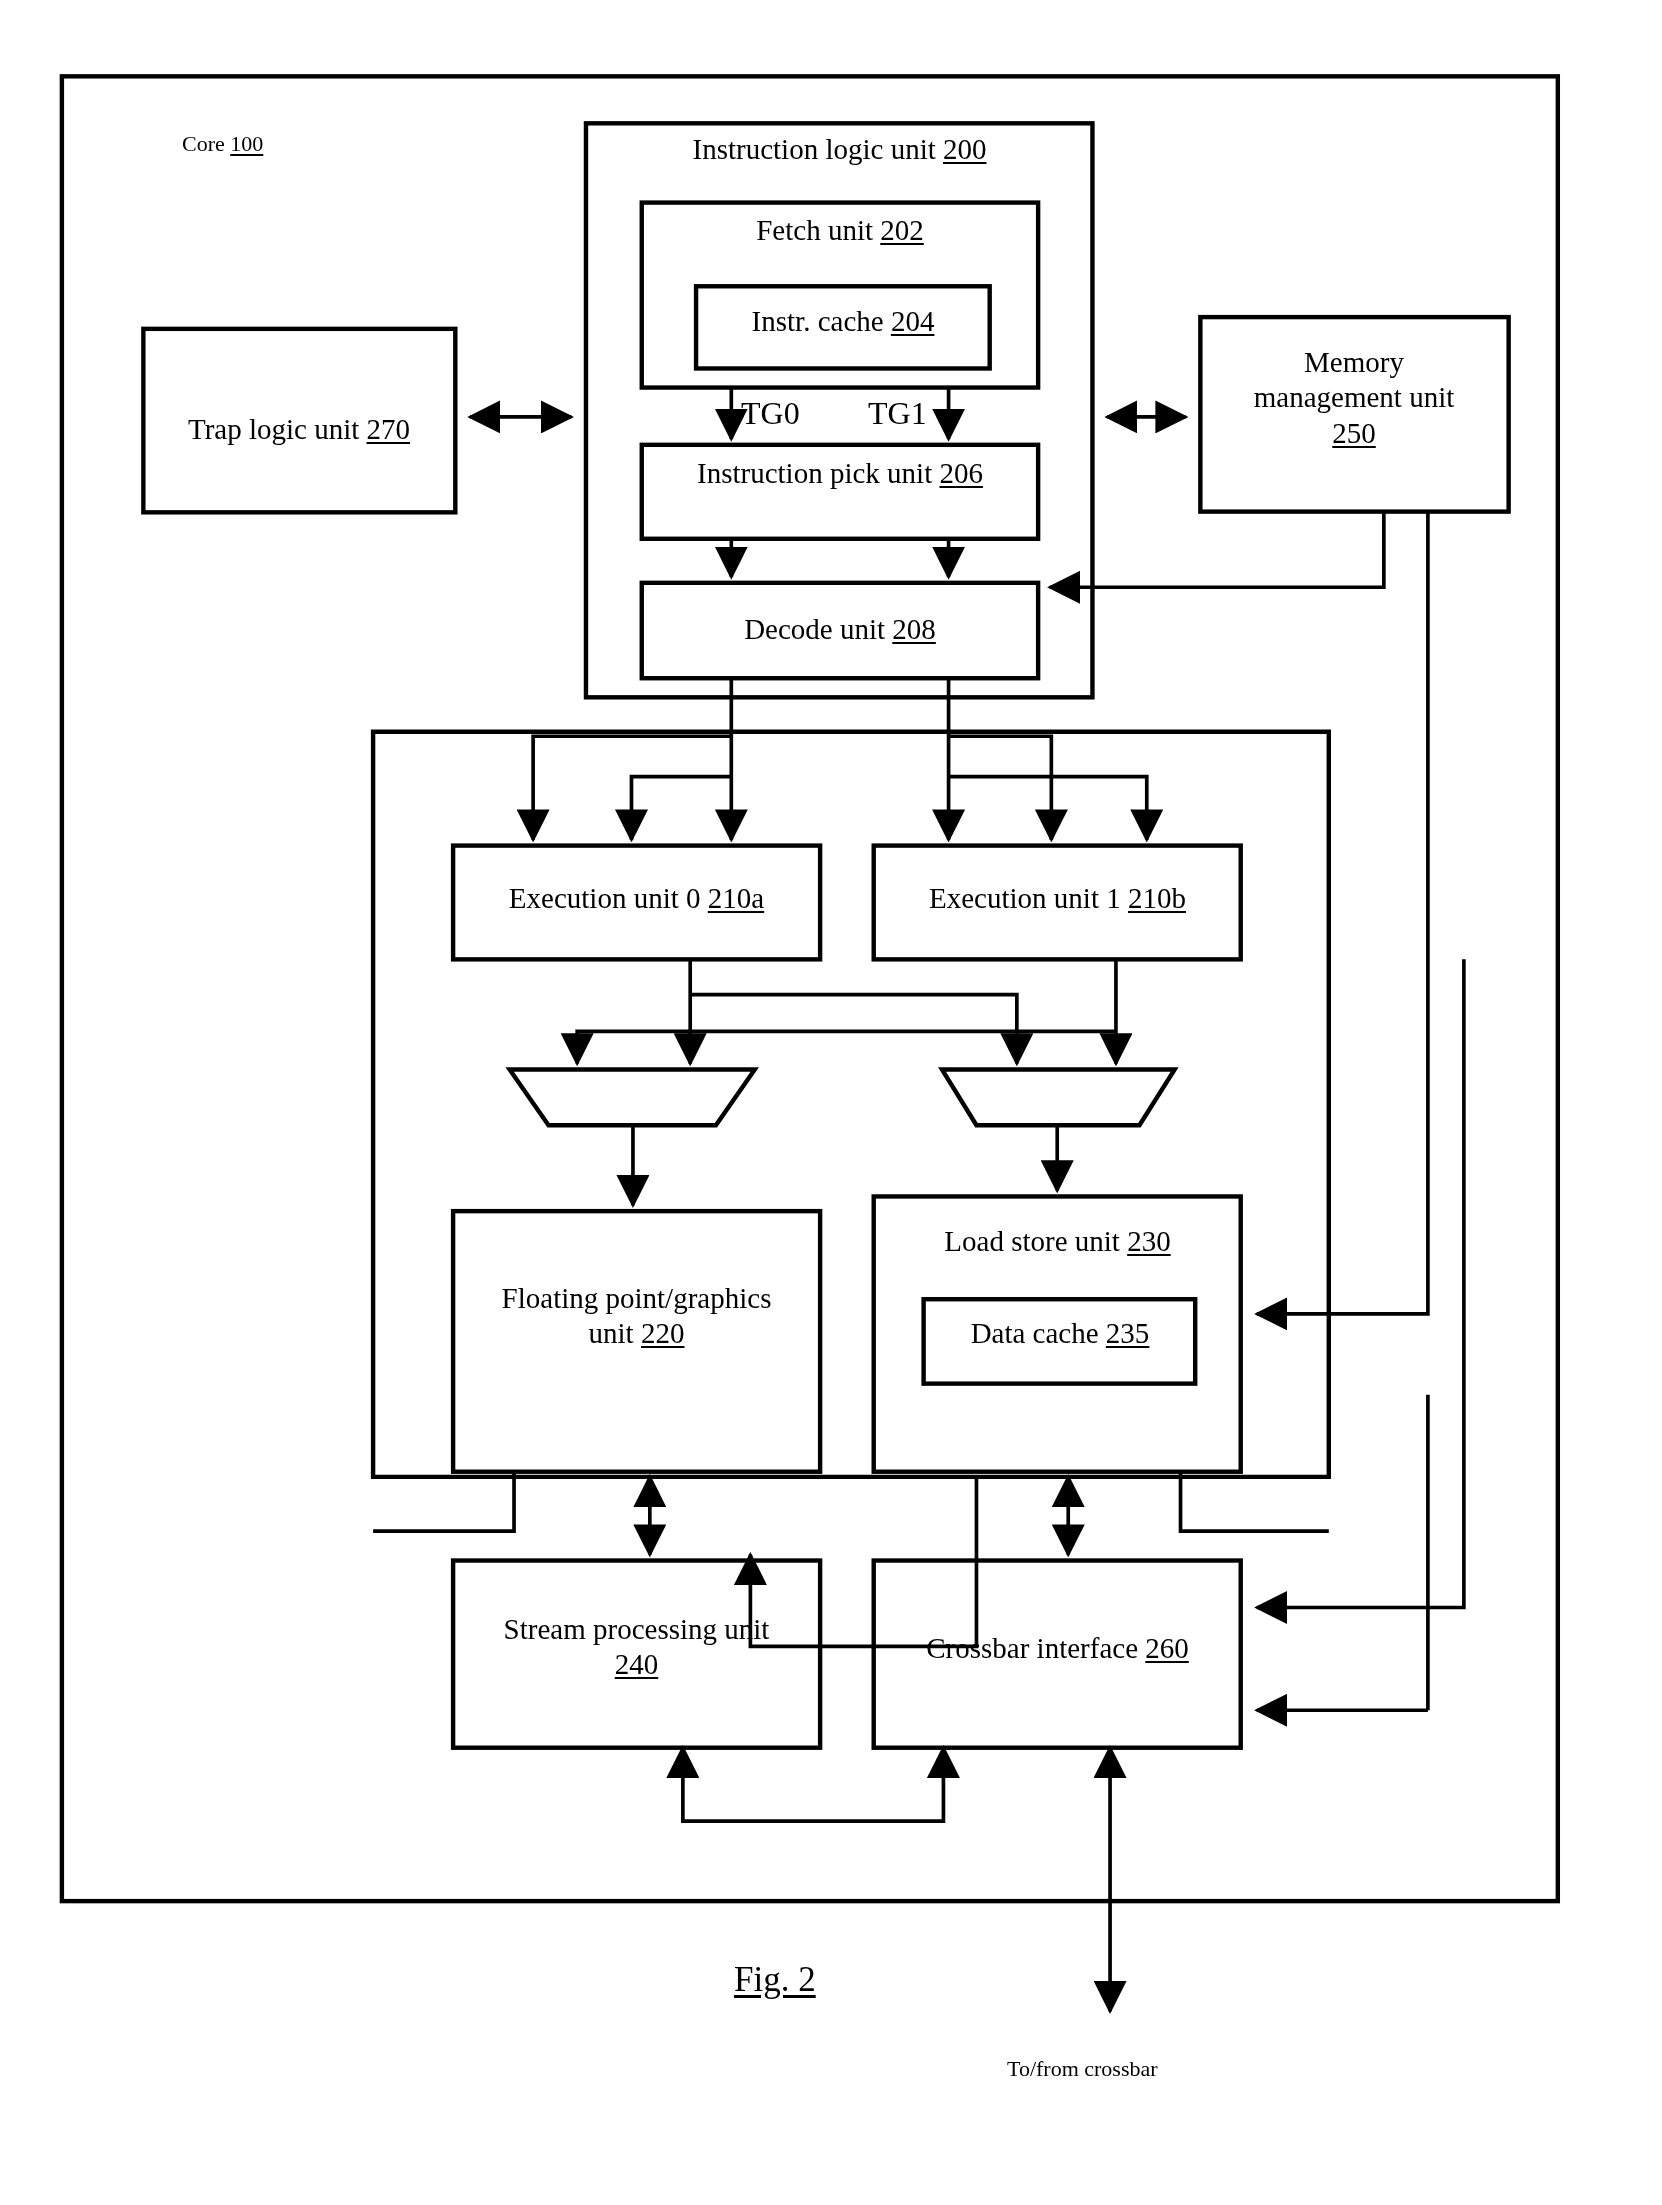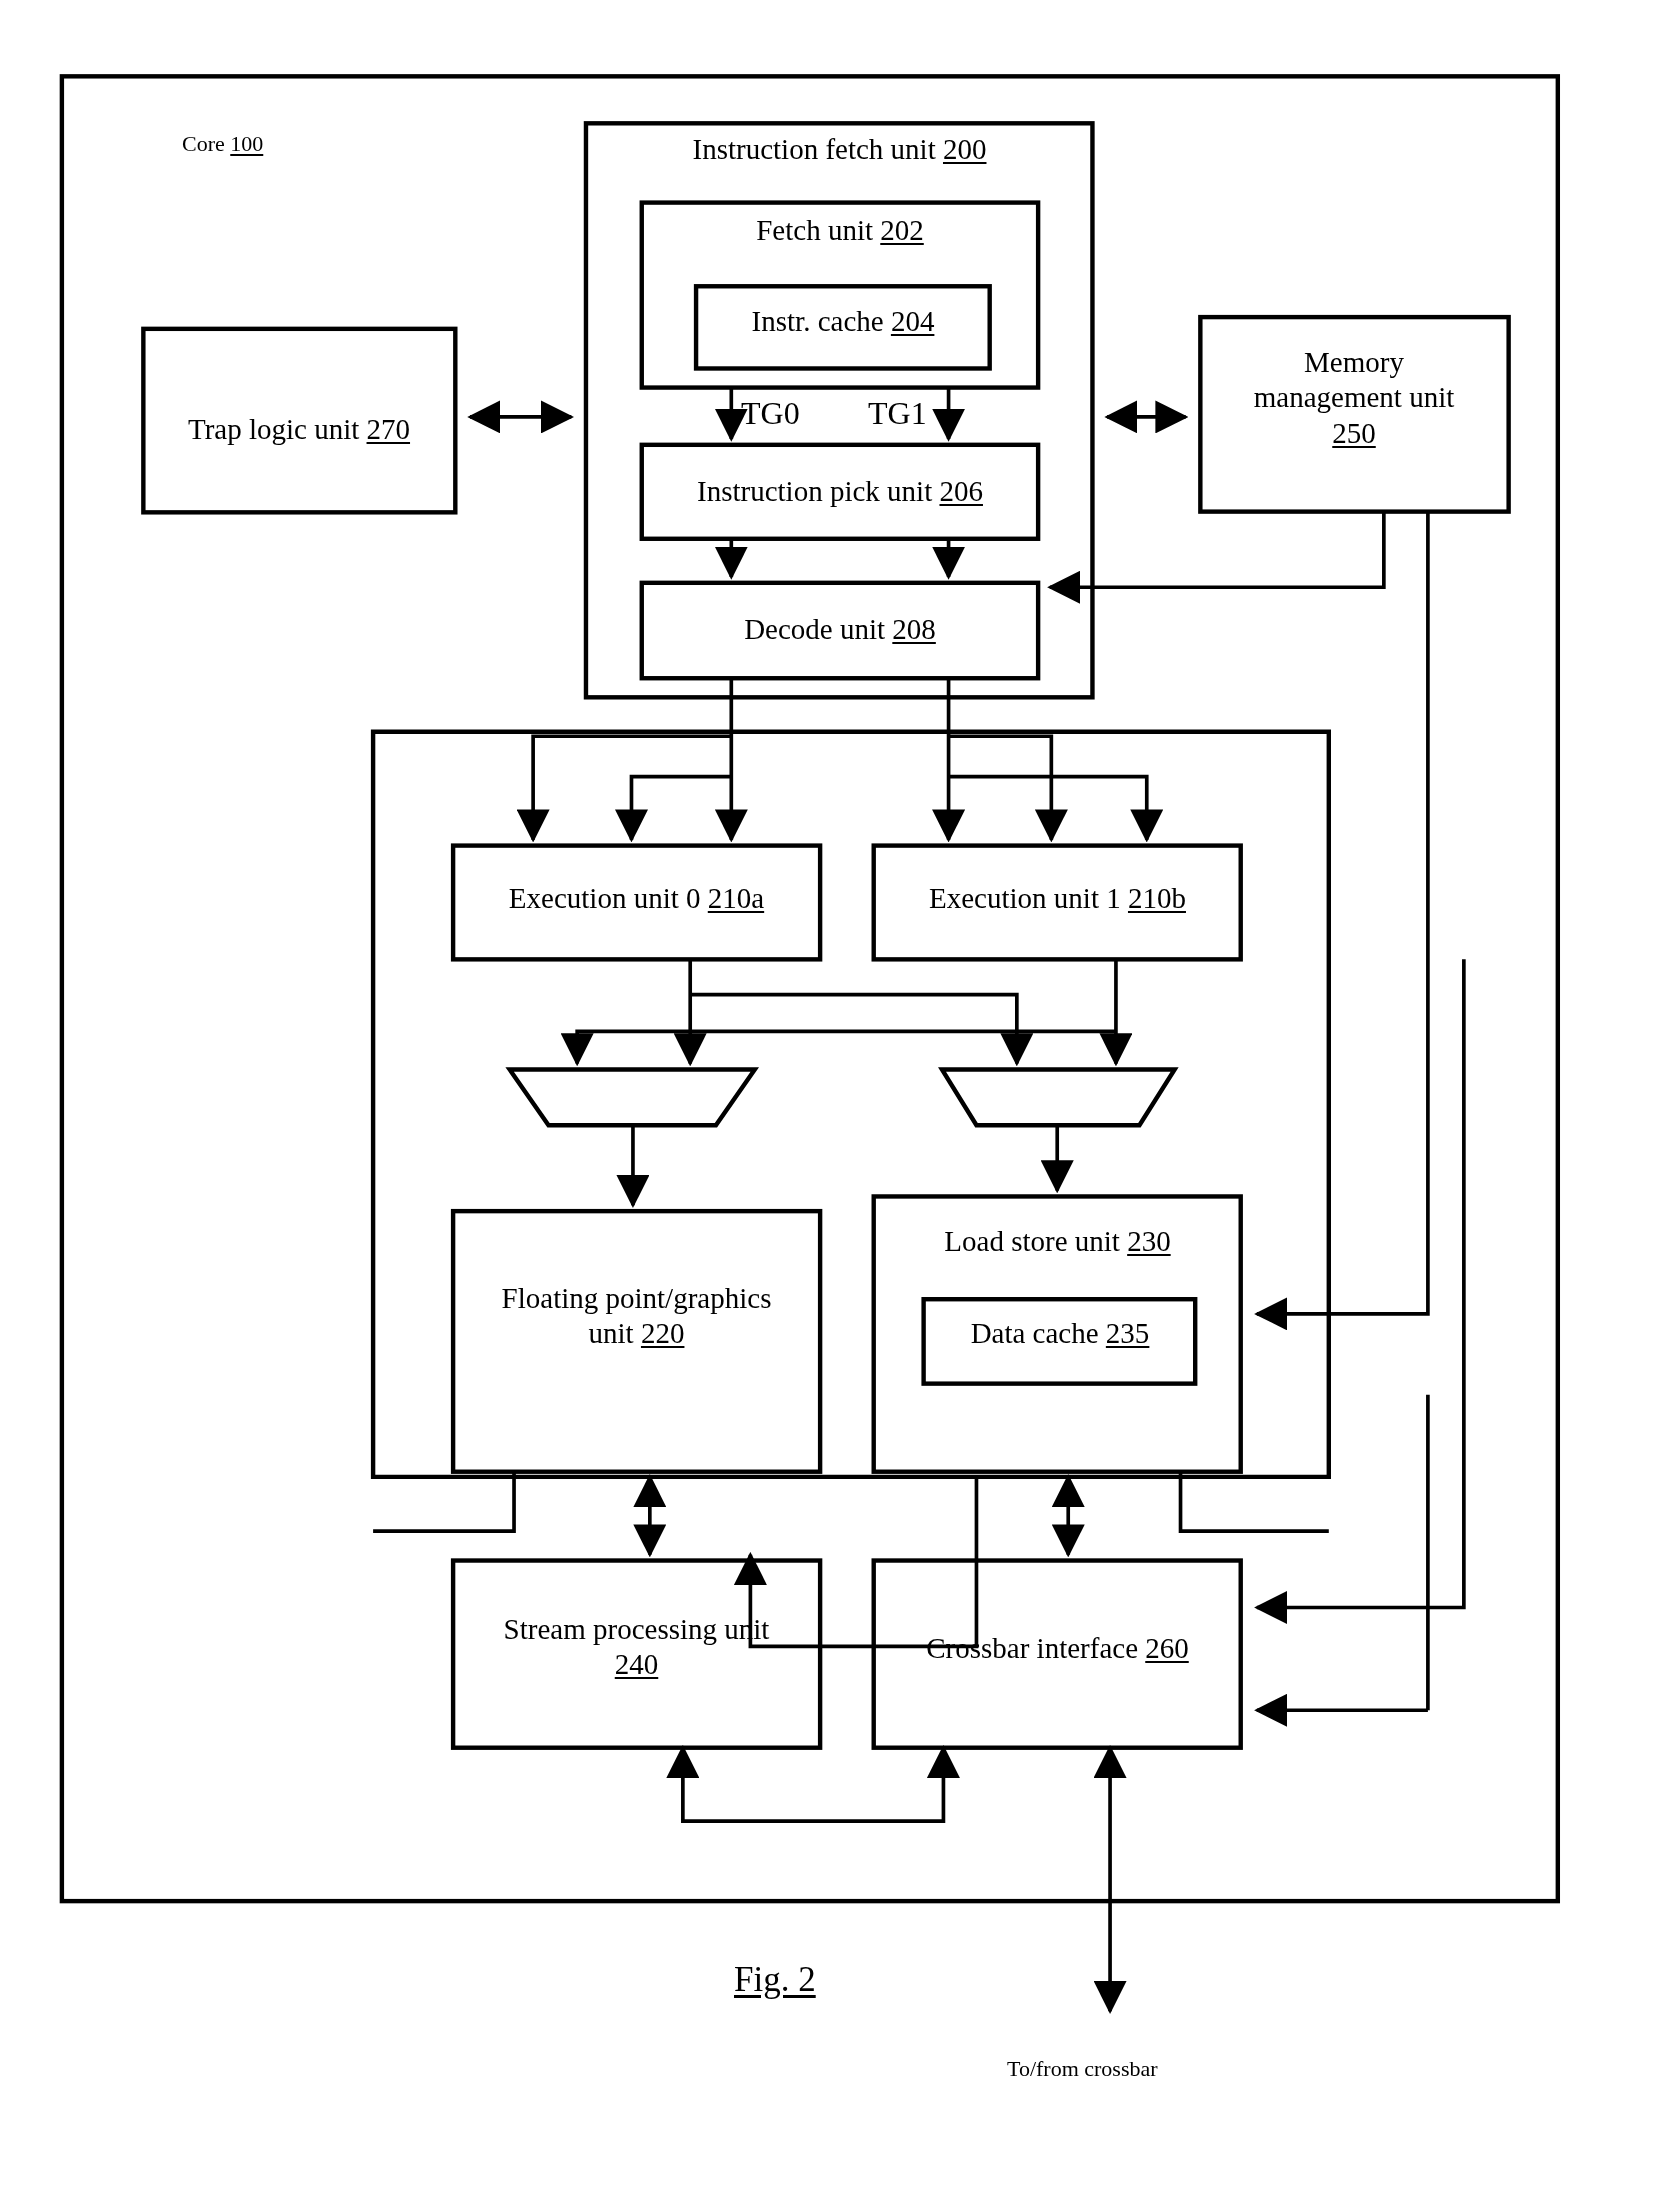--- a/index.html
+++ b/index.html
@@ -160,38 +160,38 @@
       <path d="M1945,1900 L1945,2330"></path>
     </g>
   </svg>
 
   <div class="plain-text" style="left:182px; top:131px;">
     <span>Core</span>
     <span class="ul">100</span>
   </div>
 
   <div class="box-label" style="left:586px; top:132px; width:507px;">
-    <span>Instruction fetch unit</span>
+    <span>Instruction logic unit</span>
     <span class="ul">200</span>
   </div>
 
   <div class="box-label" style="left:642px; top:213px; width:396px;">
     <span>Fetch unit</span>
     <span class="ul">202</span>
   </div>
 
   <div class="box-label" style="left:696px; top:304px; width:294px;">
     <span>Instr. cache</span>
     <span class="ul">204</span>
   </div>
 
   <div class="sig-text" style="left:741px; top:395px;"><span>TG0</span></div>
   <div class="sig-text" style="left:868px; top:395px;"><span>TG1</span></div>
 
-  <div class="box-label" style="left:642px; top:474px; width:396px;">
+  <div class="box-label" style="left:642px; top:456px; width:396px;">
     <span>Instruction pick unit</span>
     <span class="ul">206</span>
   </div>
 
   <div class="box-label" style="left:642px; top:612px; width:396px;">
     <span>Decode unit</span>&nbsp;<span class="ul">208</span>
   </div>
 
   <div class="box-label" style="left:143px; top:404px; width:312px;margin-top:8px;">
     <span>Trap logic unit</span>

